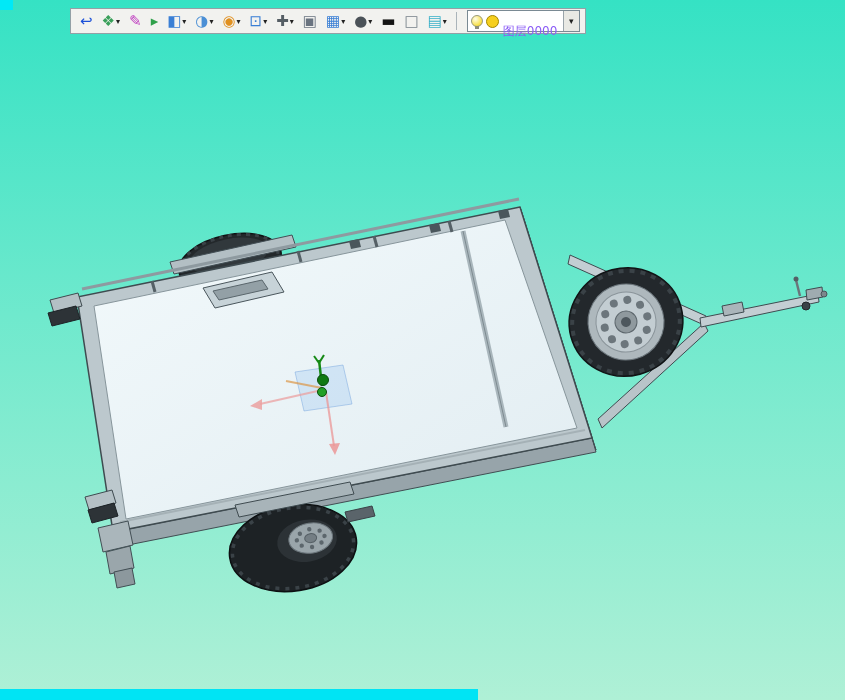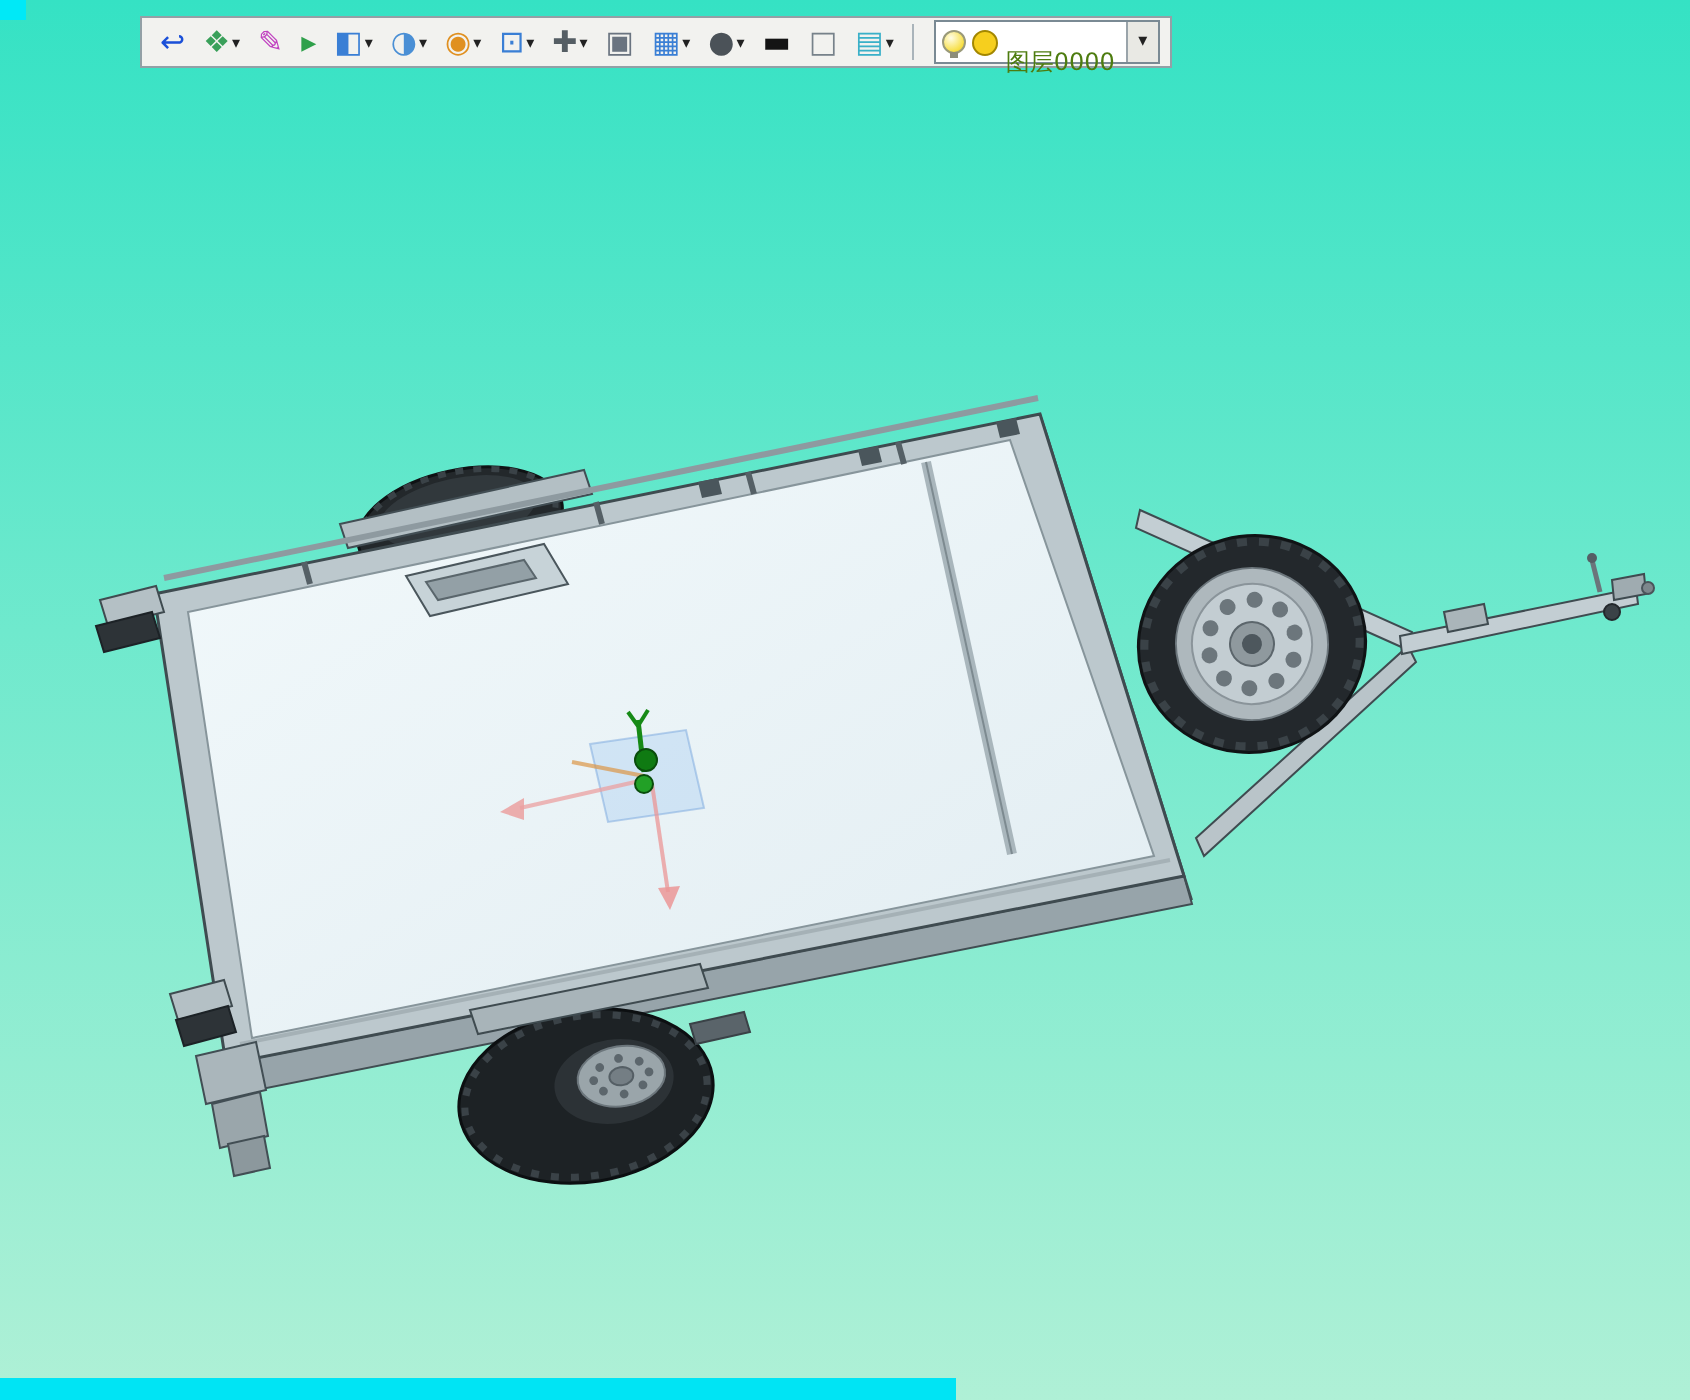--- a/index.html
+++ b/index.html
@@ -38,21 +38,21 @@
     border:1px solid #9a9a7a; position:relative; margin-right:3px;
   }
   .bulb::after {
     content:""; position:absolute; left:3px; top:10px; width:4px; height:3px;
     background:#8d8d7a;
   }
   .swatch {
     width:11px; height:11px; border-radius:50%;
     background:#f6cf1e; border:1px solid #a38700; margin-right:3px;
   }
-  .layer-text { font-size:12px; color:#4d7c0f; padding:0 4px 0 1px; min-width:56px; white-space:nowrap;margin-top:21px; }
+  .layer-text { font-size:12px; color:#8b5cf6; padding:0 4px 0 1px; min-width:56px; white-space:nowrap;margin-top:21px; }
   .combo-dd {
     width:15px; height:20px; border-left:1px solid #9aa4aa;
     display:flex; align-items:center; justify-content:center;
     font-size:9px; color:#222; background:#e9e9e4;
   }
 
   
   #viewport { position:absolute; left:0; top:0; width:845px; height:700px; }
   #viewport svg { display:block; }
 </style>

